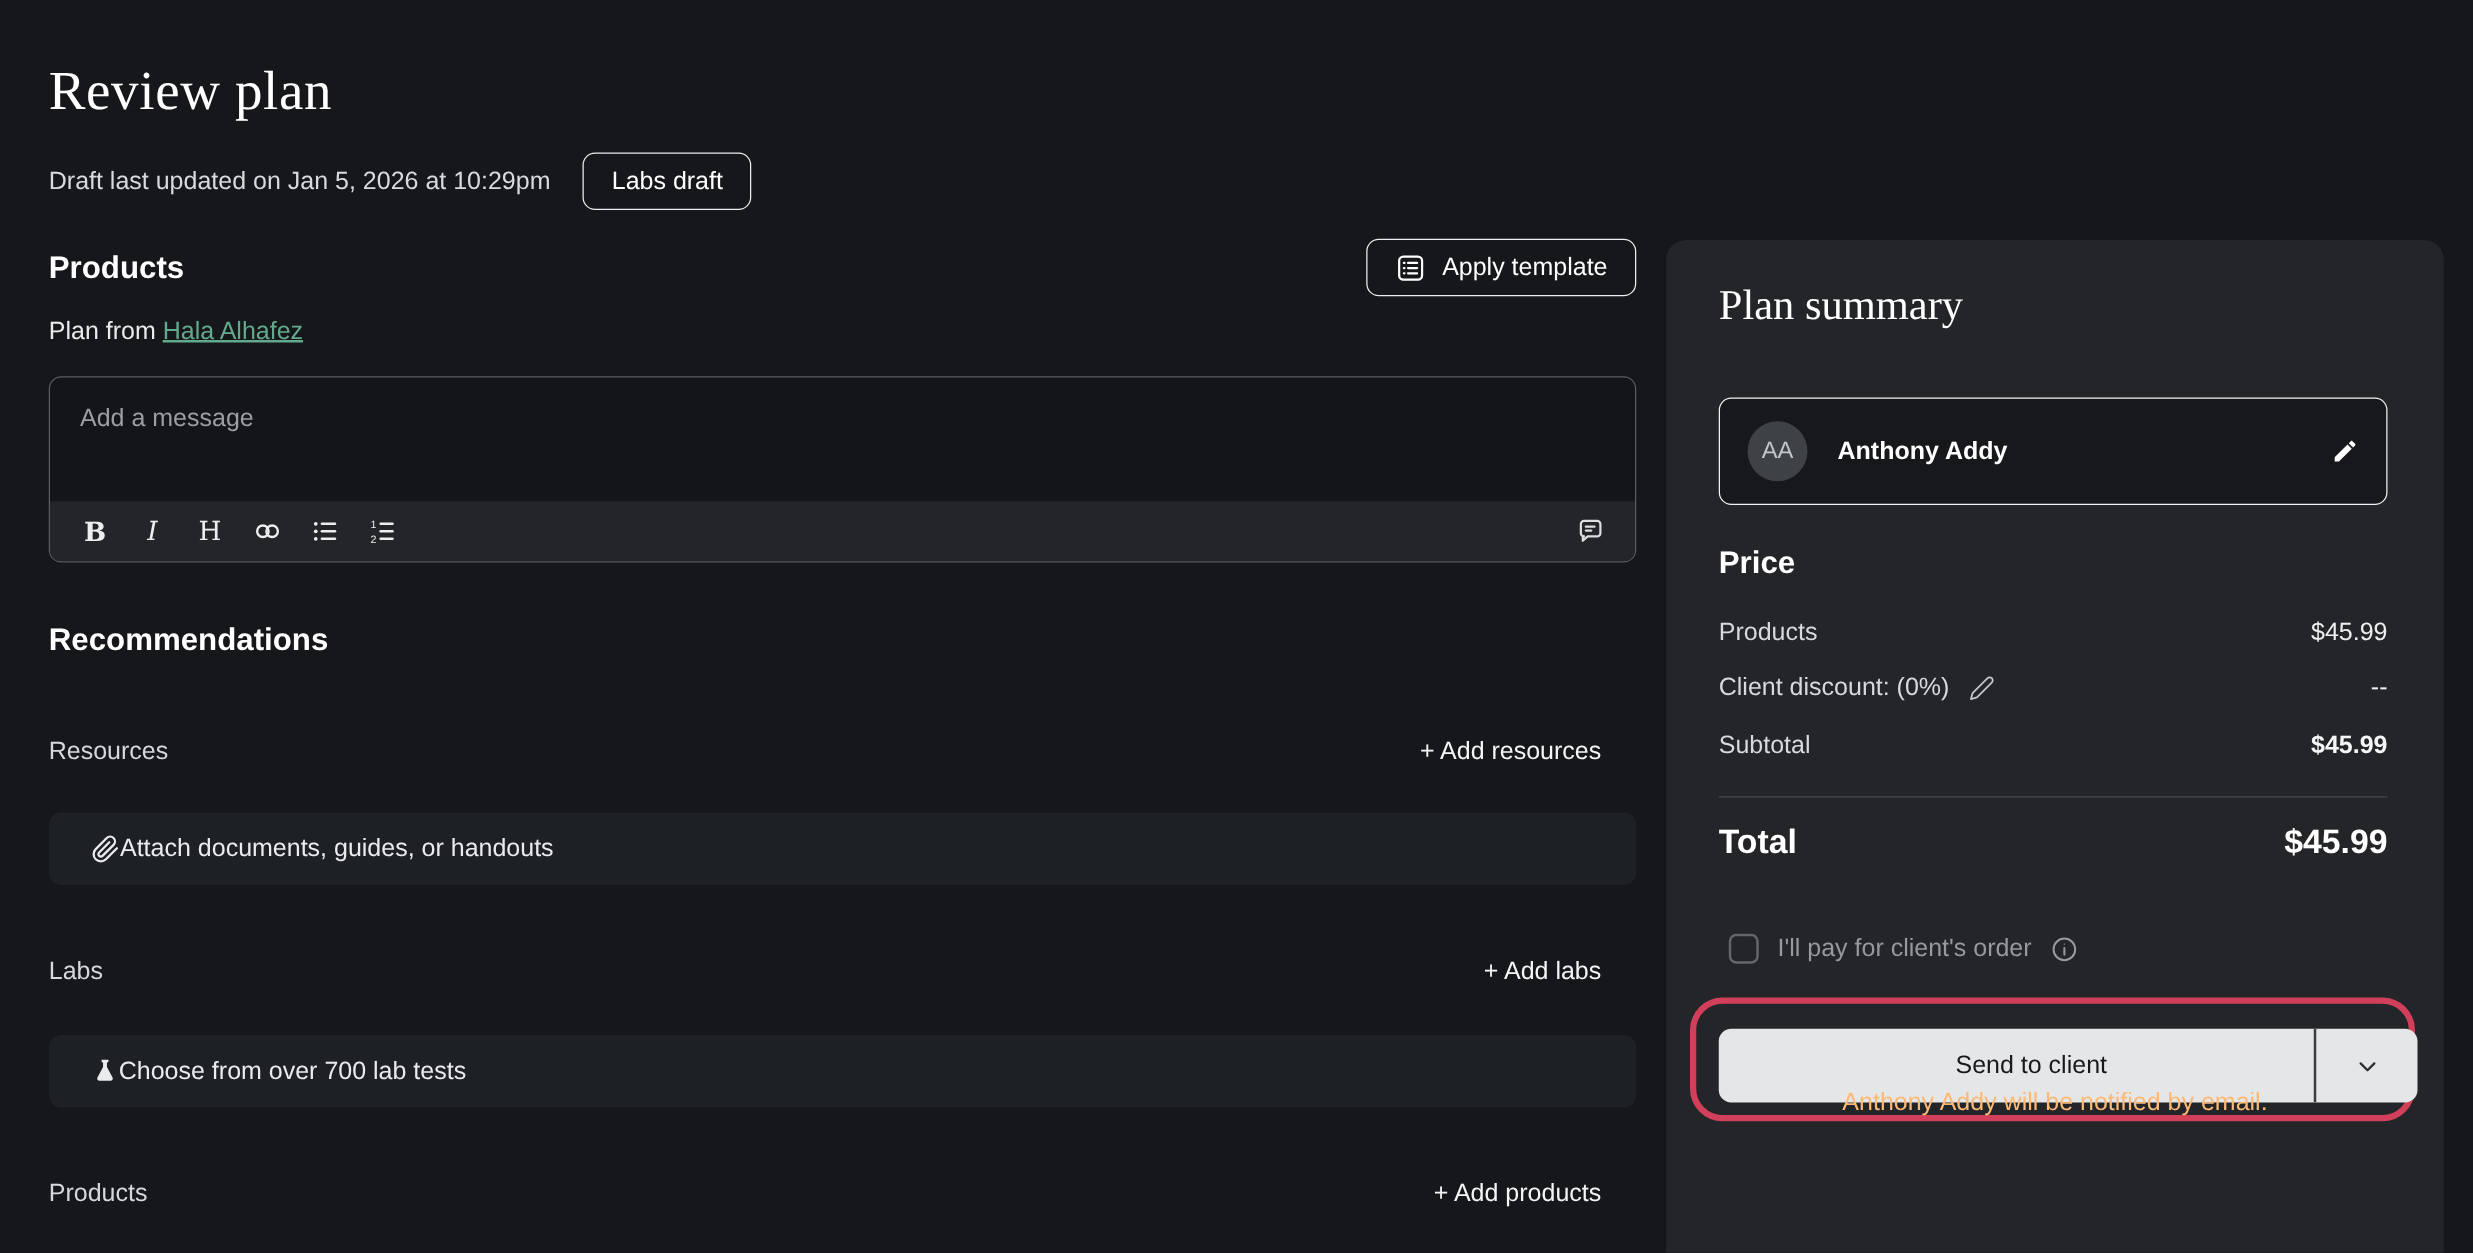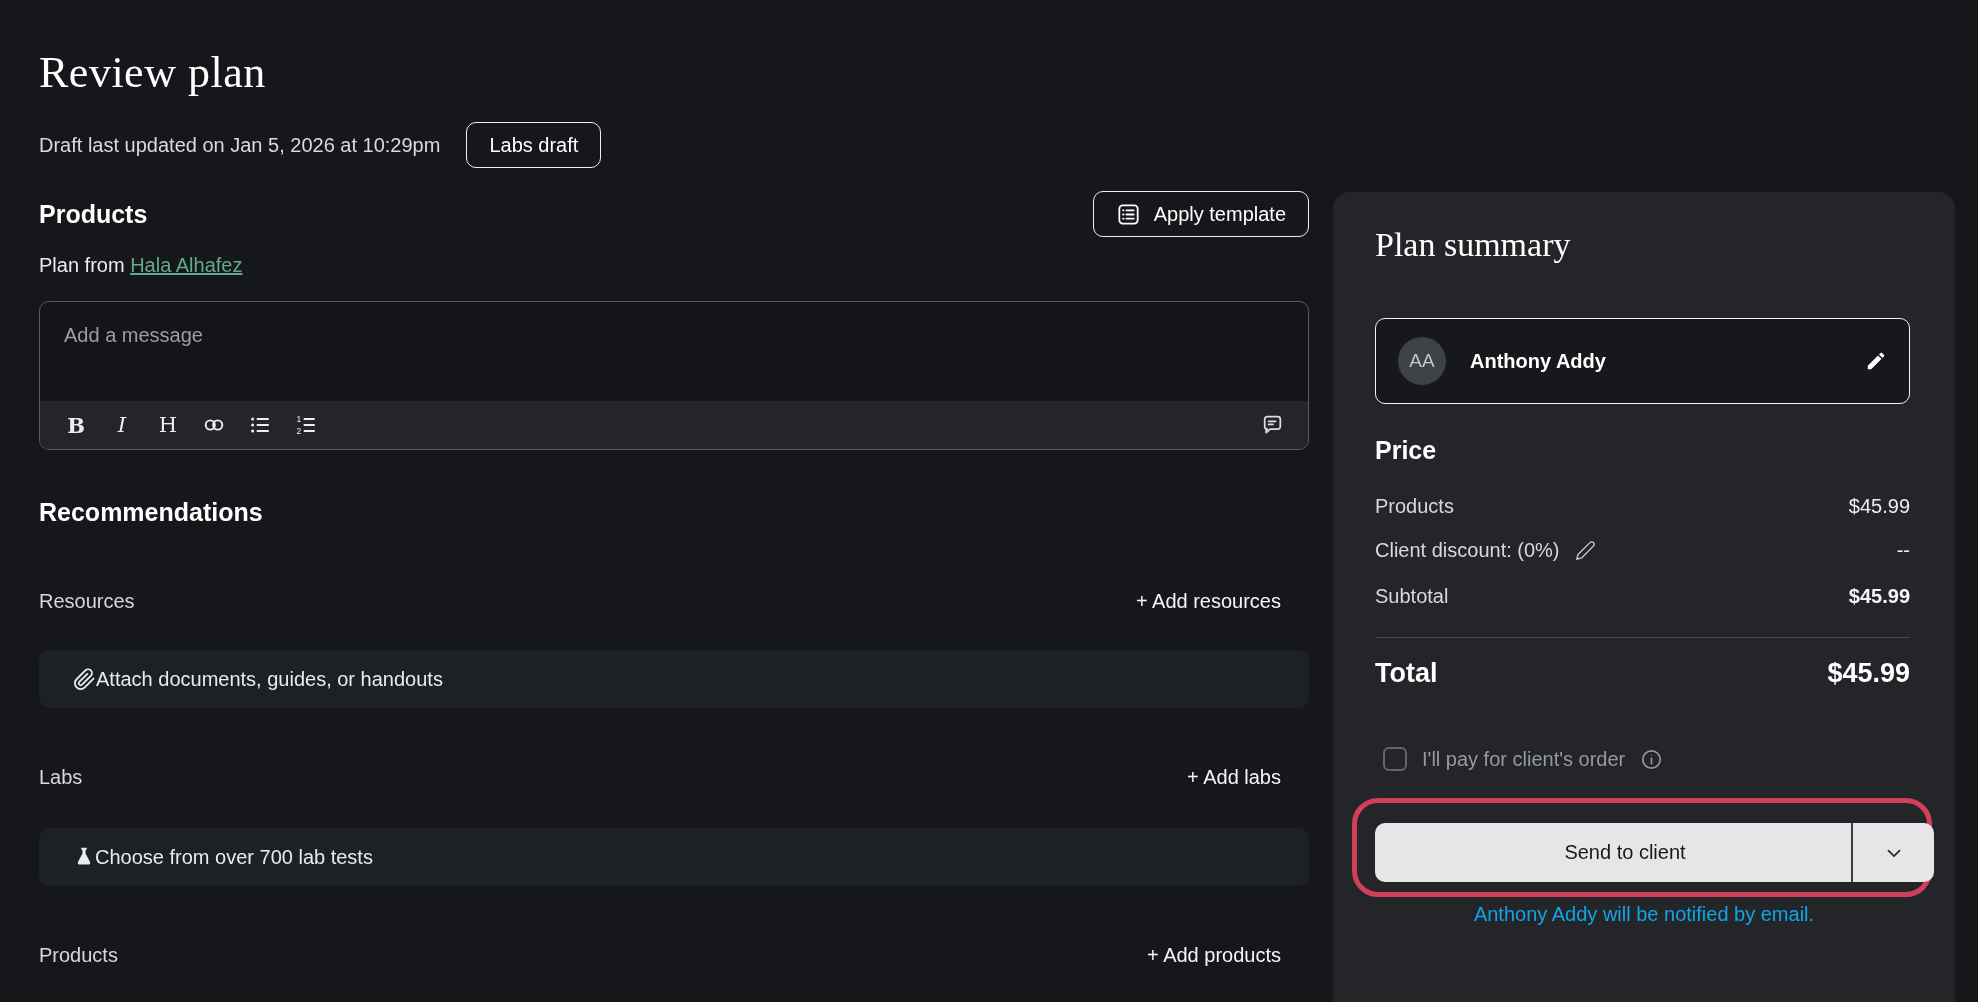--- a/index.html
+++ b/index.html
@@ -92,21 +92,21 @@
   }
   #send-button{
     position:absolute;top:631px;left:42px;width:535px;height:59px;
     background:#e5e6e7;border-radius:10px;display:flex;overflow:hidden;padding-left:24px;
   }
   .send-main{flex:1;display:flex;align-items:center;justify-content:center;
     color:#17191c;font-size:20px;font-weight:500;background:transparent;border:none;font-family:inherit;cursor:pointer;}
   .send-divider{width:2px;background:#3a3d41;}
   .send-caret{width:81px;display:flex;align-items:center;justify-content:center;background:transparent;border:none;cursor:pointer;}
 
-  #notify-text{position:absolute;top:711px;left:0;width:100%;text-align:center;font-size:20px;color:#0ea5e9;}
+  #notify-text{position:absolute;top:679px;left:0;width:100%;text-align:center;font-size:20px;color:#fdba74;}
 
   svg{display:block;}
 </style>
 </head>
 <body>
 
 <div id="left-col">
 
   <h1 id="page-title" class="serif">Review plan</h1>
 

